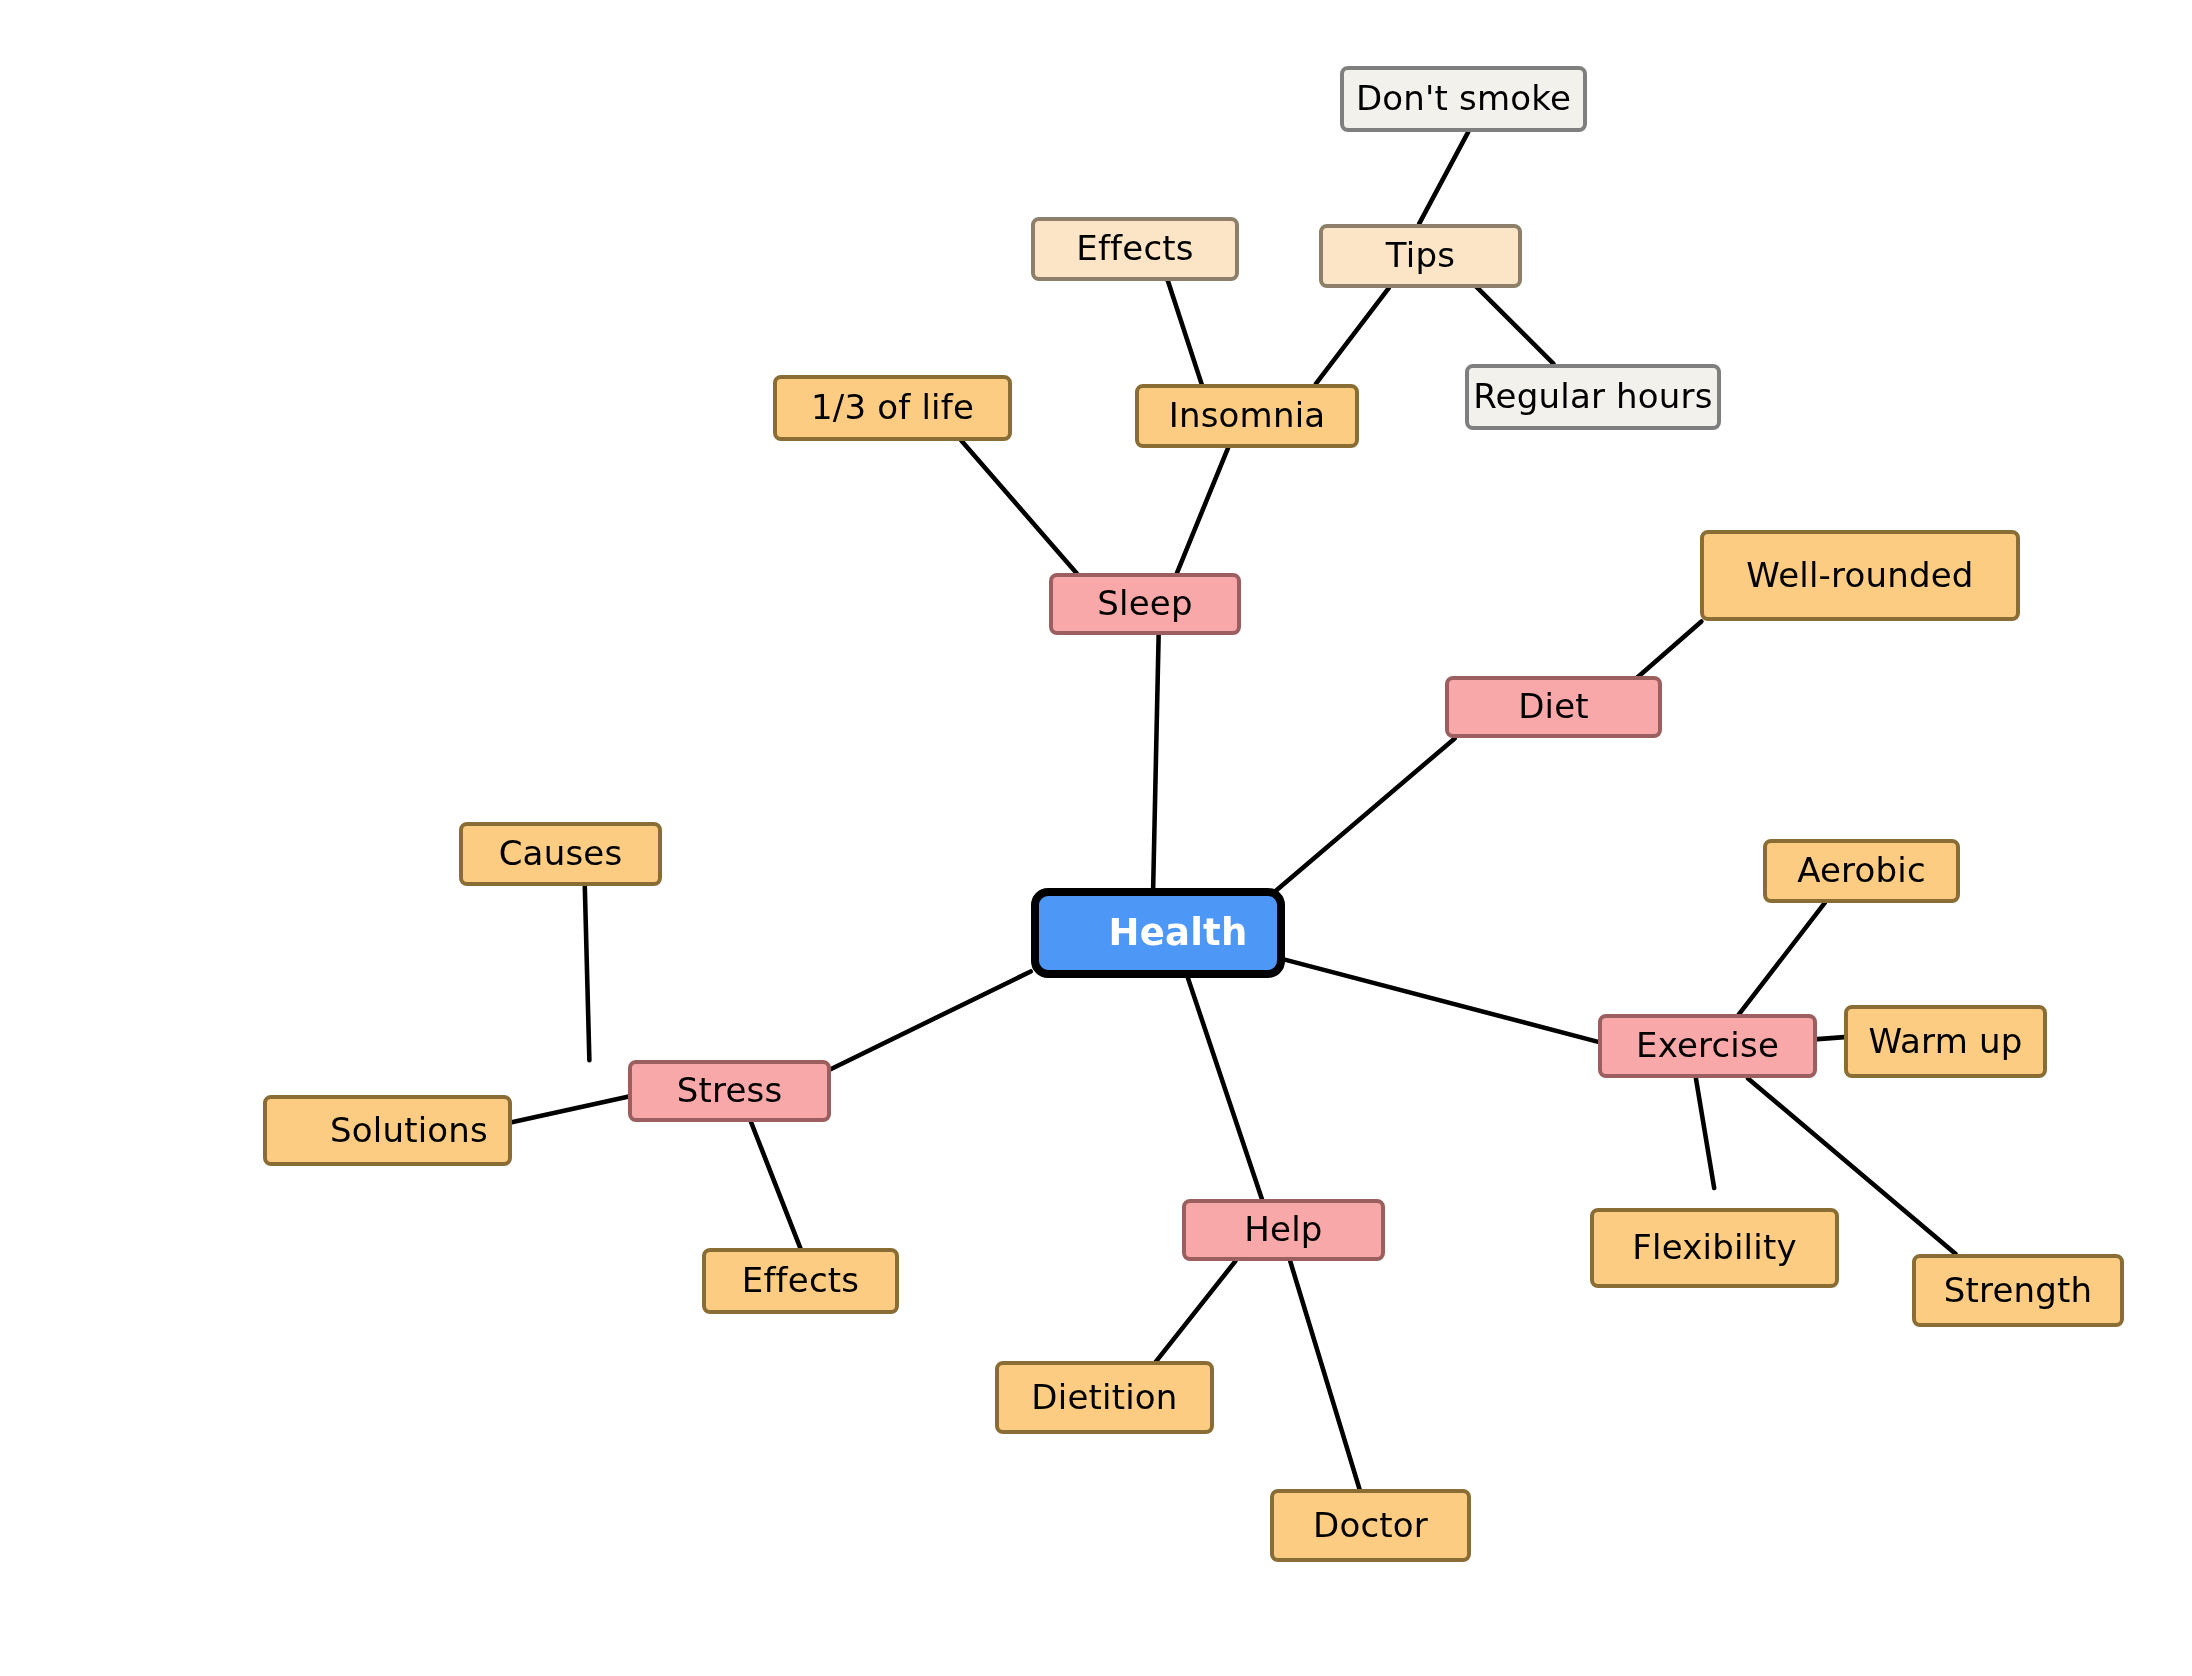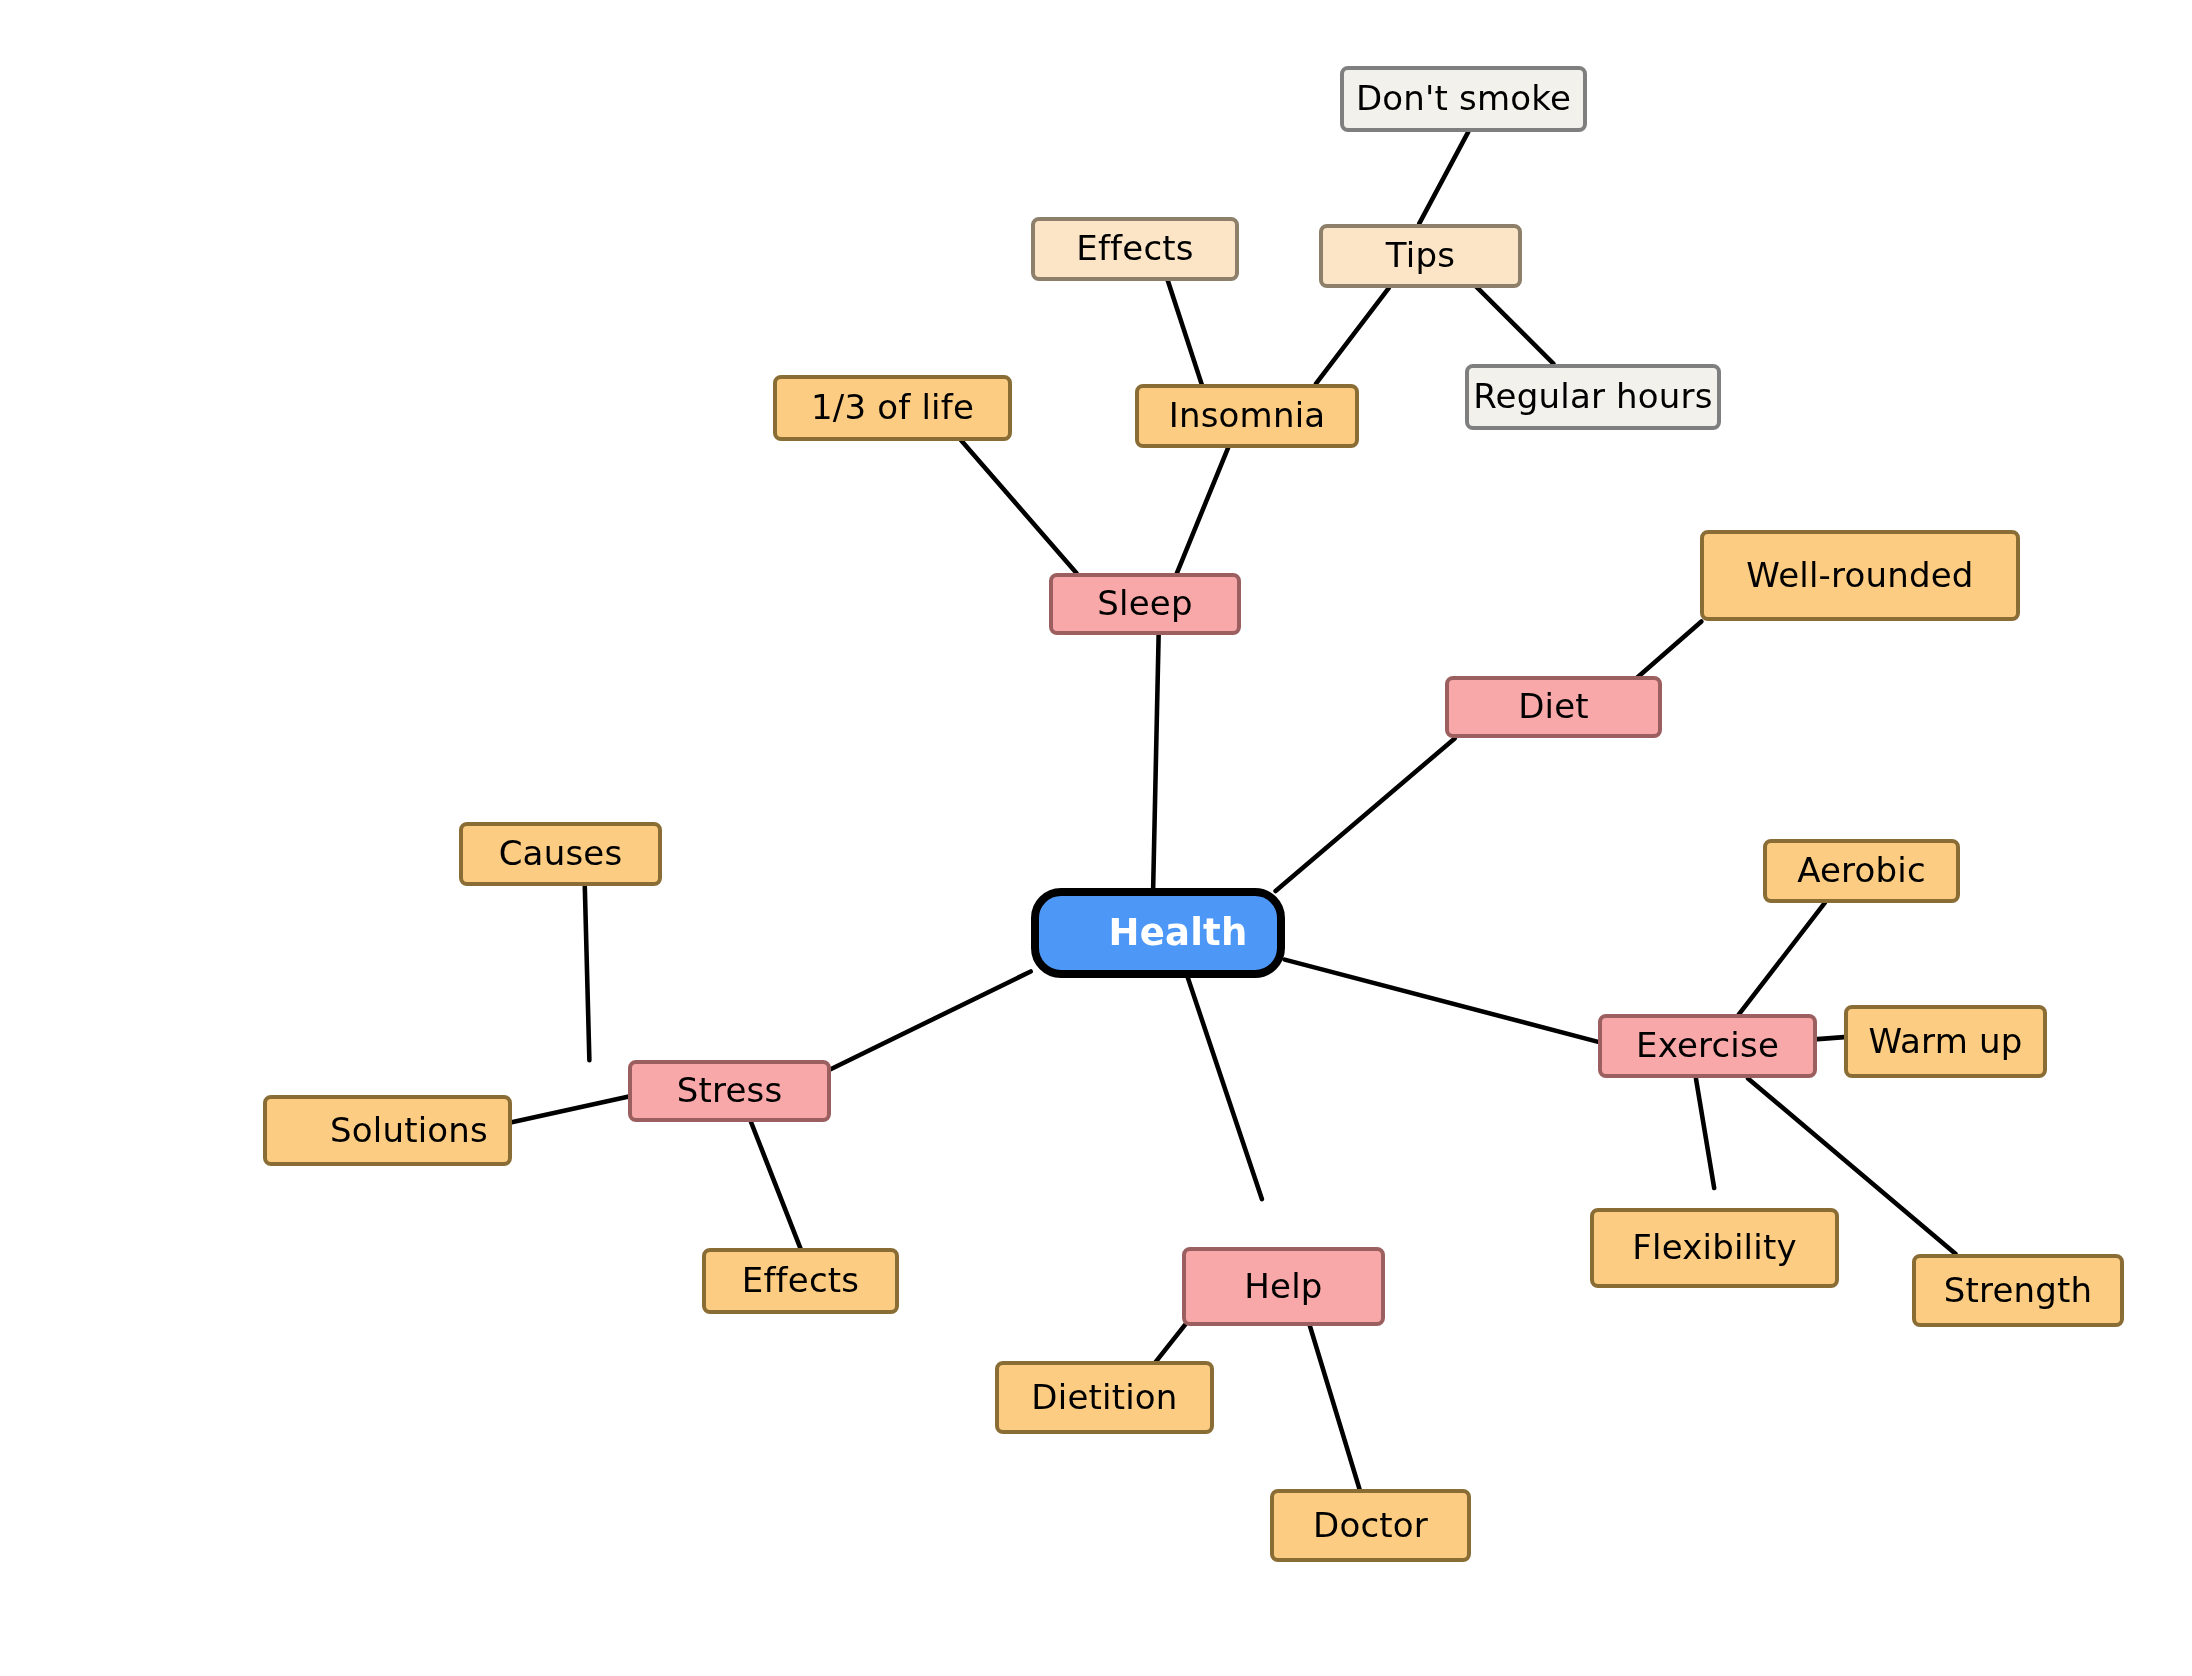--- a/index.html
+++ b/index.html
@@ -43,21 +43,21 @@
     font-size: 34px;
     line-height: 1.1;
     letter-spacing: 0.2px;
     white-space: nowrap;
   }
   .node-root {
     background: #4d98f7;
     border: 8.2px solid #000000;
     color: #ffffff;
     font-weight: bold;
-    border-radius: 30px;
+    border-radius: 17px;
     font-size: 37px;
     padding-left: 40px;
   }
   .node-branch {
     background: #f8a8a8;
     border: 4.6px solid #9c5f5f;
   }
   .node-leaf {
     background: #fbcc81;
     border: 4.6px solid #8a6d35;
@@ -109,21 +109,21 @@
       </div>
       <div class="node-box node-branch" style="left: 1445px; top: 676px; width: 217px; height: 62px;">
         <span>Diet</span>
       </div>
       <div class="node-box node-branch" style="left: 628px; top: 1060px; width: 203px; height: 62px;">
         <span>Stress</span>
       </div>
       <div class="node-box node-branch" style="left: 1598px; top: 1014px; width: 219px; height: 64px;">
         <span>Exercise</span>
       </div>
-      <div class="node-box node-branch" style="left: 1182px; top: 1199px; width: 203px; height: 79px; margin-top: 48px;">
+      <div class="node-box node-branch" style="left: 1182px; top: 1199px; width: 203px; height: 62px;">
         <span>Help</span>
       </div>
       <div class="node-box node-leaf" style="left: 773px; top: 375px; width: 239px; height: 66px;">
         <span>1/3 of life</span>
       </div>
       <div class="node-box node-leaf" style="left: 1135px; top: 384px; width: 224px; height: 64px;">
         <span>Insomnia</span>
       </div>
       <div class="node-box node-cream" style="left: 1031px; top: 217px; width: 208px; height: 64px;">
         <span>Effects</span>

